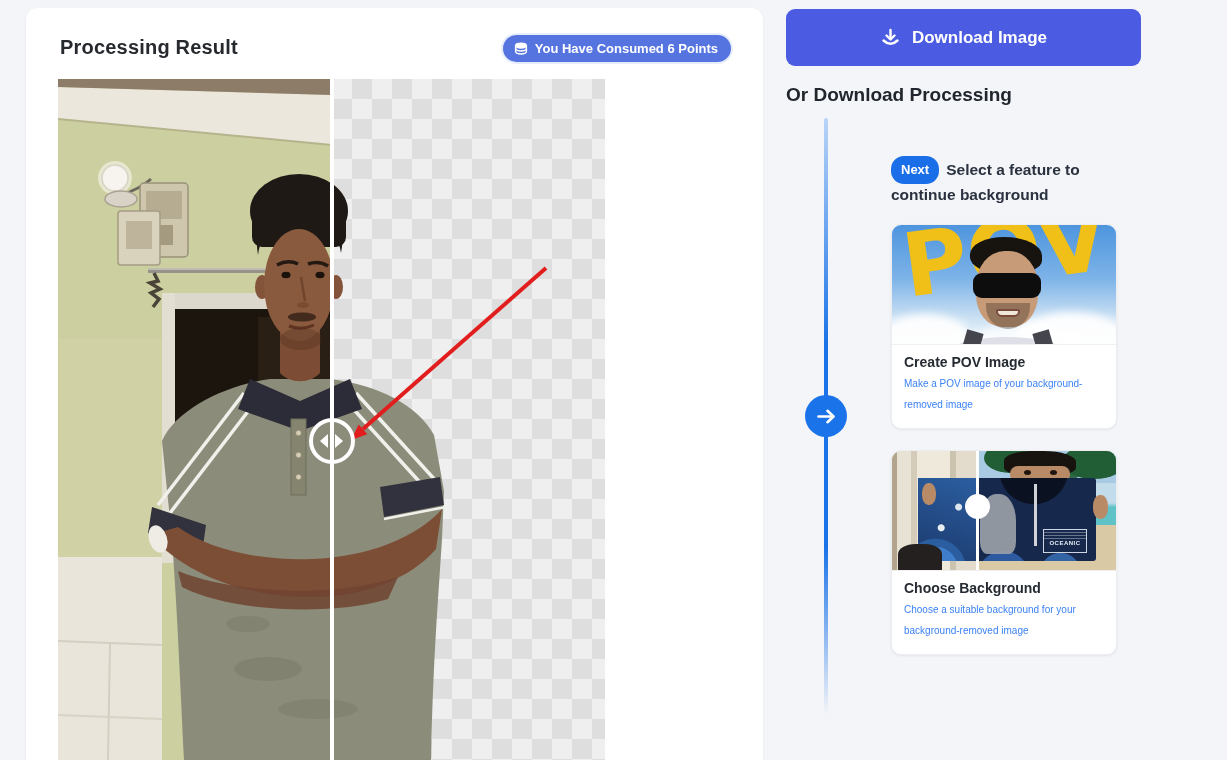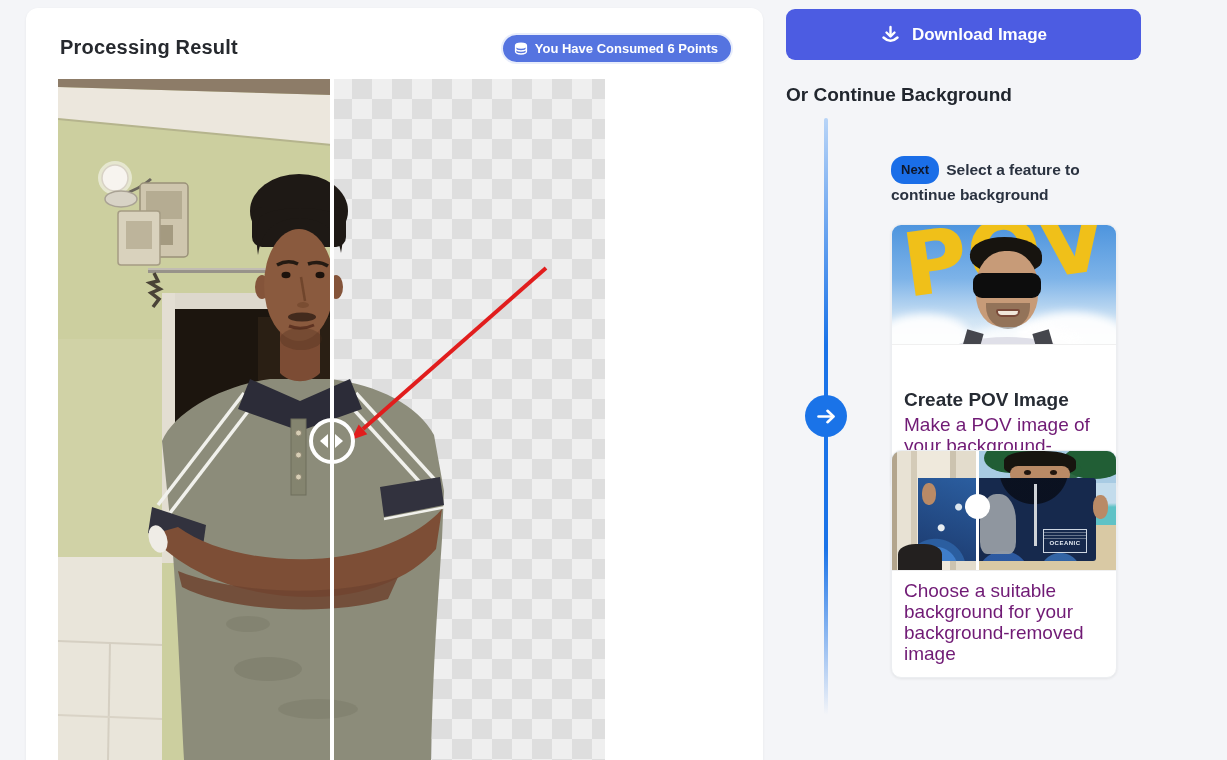--- a/index.html
+++ b/index.html
@@ -25,39 +25,39 @@
   .slider-handle { position:absolute; left:calc(50% - 23px); top:339px; width:46px; height:46px;
     border:4.5px solid #fff; border-radius:50%; display:flex; align-items:center;
     justify-content:center; gap:7px; }
   .tri-left { width:0; height:0; border-top:7px solid transparent; border-bottom:7px solid transparent;
     border-right:8px solid #fff; }
   .tri-right { width:0; height:0; border-top:7px solid transparent; border-bottom:7px solid transparent;
     border-left:8px solid #fff; }
   .annotation-arrow { position:absolute; inset:0; pointer-events:none; }
 
   
-  .download-btn { position:absolute; left:786px; top:9px; width:355px; height:51px;
+  .download-btn { position:absolute; left:786px; top:9px; width:355px; height:57px;
     background:#4c5ce2; border:none; border-radius:9px; display:flex; align-items:center;
     justify-content:center; gap:11px; color:#fff; font-size:17px; font-weight:600;
     font-family:"Liberation Sans", sans-serif; cursor:pointer; }
   .continue-heading { position:absolute; left:786px; top:84px; font-size:19px; font-weight:700; color:#21262e; }
   .timeline-line { position:absolute; left:824px; top:118px; width:4px; height:597px; border-radius:2px;
     background:linear-gradient(180deg,#b8d4f7 0%, #1a73e8 38%, #1a73e8 72%, rgba(26,115,232,0) 100%); }
   .timeline-circle { position:absolute; left:805px; top:395px; width:42px; height:42px; border-radius:50%;
     background:#1a73e8; display:flex; align-items:center; justify-content:center; }
   .next-row { position:absolute; left:891px; top:156px; width:218px; font-size:15.5px;
     line-height:21px; color:#2a3240; font-weight:600; }
-  .next-badge { display:inline-block; background:#1a6ee8; color:#0f172a; font-size:13px; font-weight:700;
+  .next-badge { display:inline-block; background:#1a6ee8; color:#ffffff; font-size:13px; font-weight:700;
     padding:3px 10px 4px; border-radius:13px; margin-right:7px; vertical-align:1px; }
 
   .feature-card { position:absolute; left:891px; width:226px; background:#fff; border:1px solid #eceef1;
     border-radius:10px; box-shadow:0 1px 3px rgba(0,0,0,.07); cursor:pointer; overflow:hidden; }
   .feature-card .body { padding:9px 12px 13px; }
-  .feature-title { font-size:19px; font-weight:700; color:#262b33; margin-bottom:3px;margin-top:35px; }
-  .feature-desc { font-size:19px; line-height:21px; color:#701a75; }
+  .feature-title { font-size:14px; font-weight:700; color:#262b33; margin-bottom:3px; }
+  .feature-desc { font-size:10px; line-height:21px; color:#3b82f6; }
 
   
   .thumb { position:relative; height:120px; overflow:hidden; border-bottom:1px solid #f0f0f0; }
   .thumb-pov { background:linear-gradient(180deg,#4e95de 0%, #7db3e8 45%, #cfe3f4 80%, #e9f2f9 100%); }
   .cloud { position:absolute; background:#fff; border-radius:50%; filter:blur(4px); opacity:.95; }
   .cloud.c1 { left:-12px; bottom:-14px; width:90px; height:44px; }
   .cloud.c2 { right:-10px; bottom:-18px; width:110px; height:50px; }
   .cloud.c3 { left:70px; bottom:-24px; width:120px; height:44px; opacity:.8; }
   .pov-letters { position:absolute; left:-12px; top:-16px; width:250px; text-align:center;
     font-family:"DejaVu Sans", sans-serif; font-size:88px; font-weight:800; line-height:1;
@@ -246,21 +246,21 @@
   <svg width="21" height="21" viewBox="0 0 21 21">
     <g fill="none" stroke="#ffffff" stroke-width="2.4" stroke-linecap="round" stroke-linejoin="round">
       <path d="M10.5 3 v8"></path>
       <path d="M6.5 8.5 l4 4 l4-4"></path>
       <path d="M3.5 13.5 q7 6.5 14 0"></path>
     </g>
   </svg>
   <span>Download Image</span>
 </button>
 
-<div class="continue-heading">Or Continue Background</div>
+<div class="continue-heading">Or Download Processing</div>
 
 <div class="timeline-line"></div>
 <div class="timeline-circle">
   <svg width="19" height="15" viewBox="0 0 19 15">
     <g fill="none" stroke="#ffffff" stroke-width="2.6" stroke-linecap="round" stroke-linejoin="round">
       <path d="M1.5 7.5 H16"></path>
       <path d="M10.5 1.8 L16.5 7.5 L10.5 13.2"></path>
     </g>
   </svg>
 </div>
@@ -311,15 +311,16 @@
       <div class="bg-trident"></div>
       <div class="bg-logo">OCEANIC</div>
     </div>
     <div class="bg-hand h1"></div>
     <div class="bg-hand h2"></div>
     <div class="bg-arm-dark"></div>
     <div class="bg-divider"></div>
     <div class="bg-knob"></div>
   </div>
   <div class="body">
+    <div class="feature-title">Choose Background</div>
     <div class="feature-desc">Choose a suitable background for your background-removed image</div>
   </div>
 </div>
 
 </body></html>

